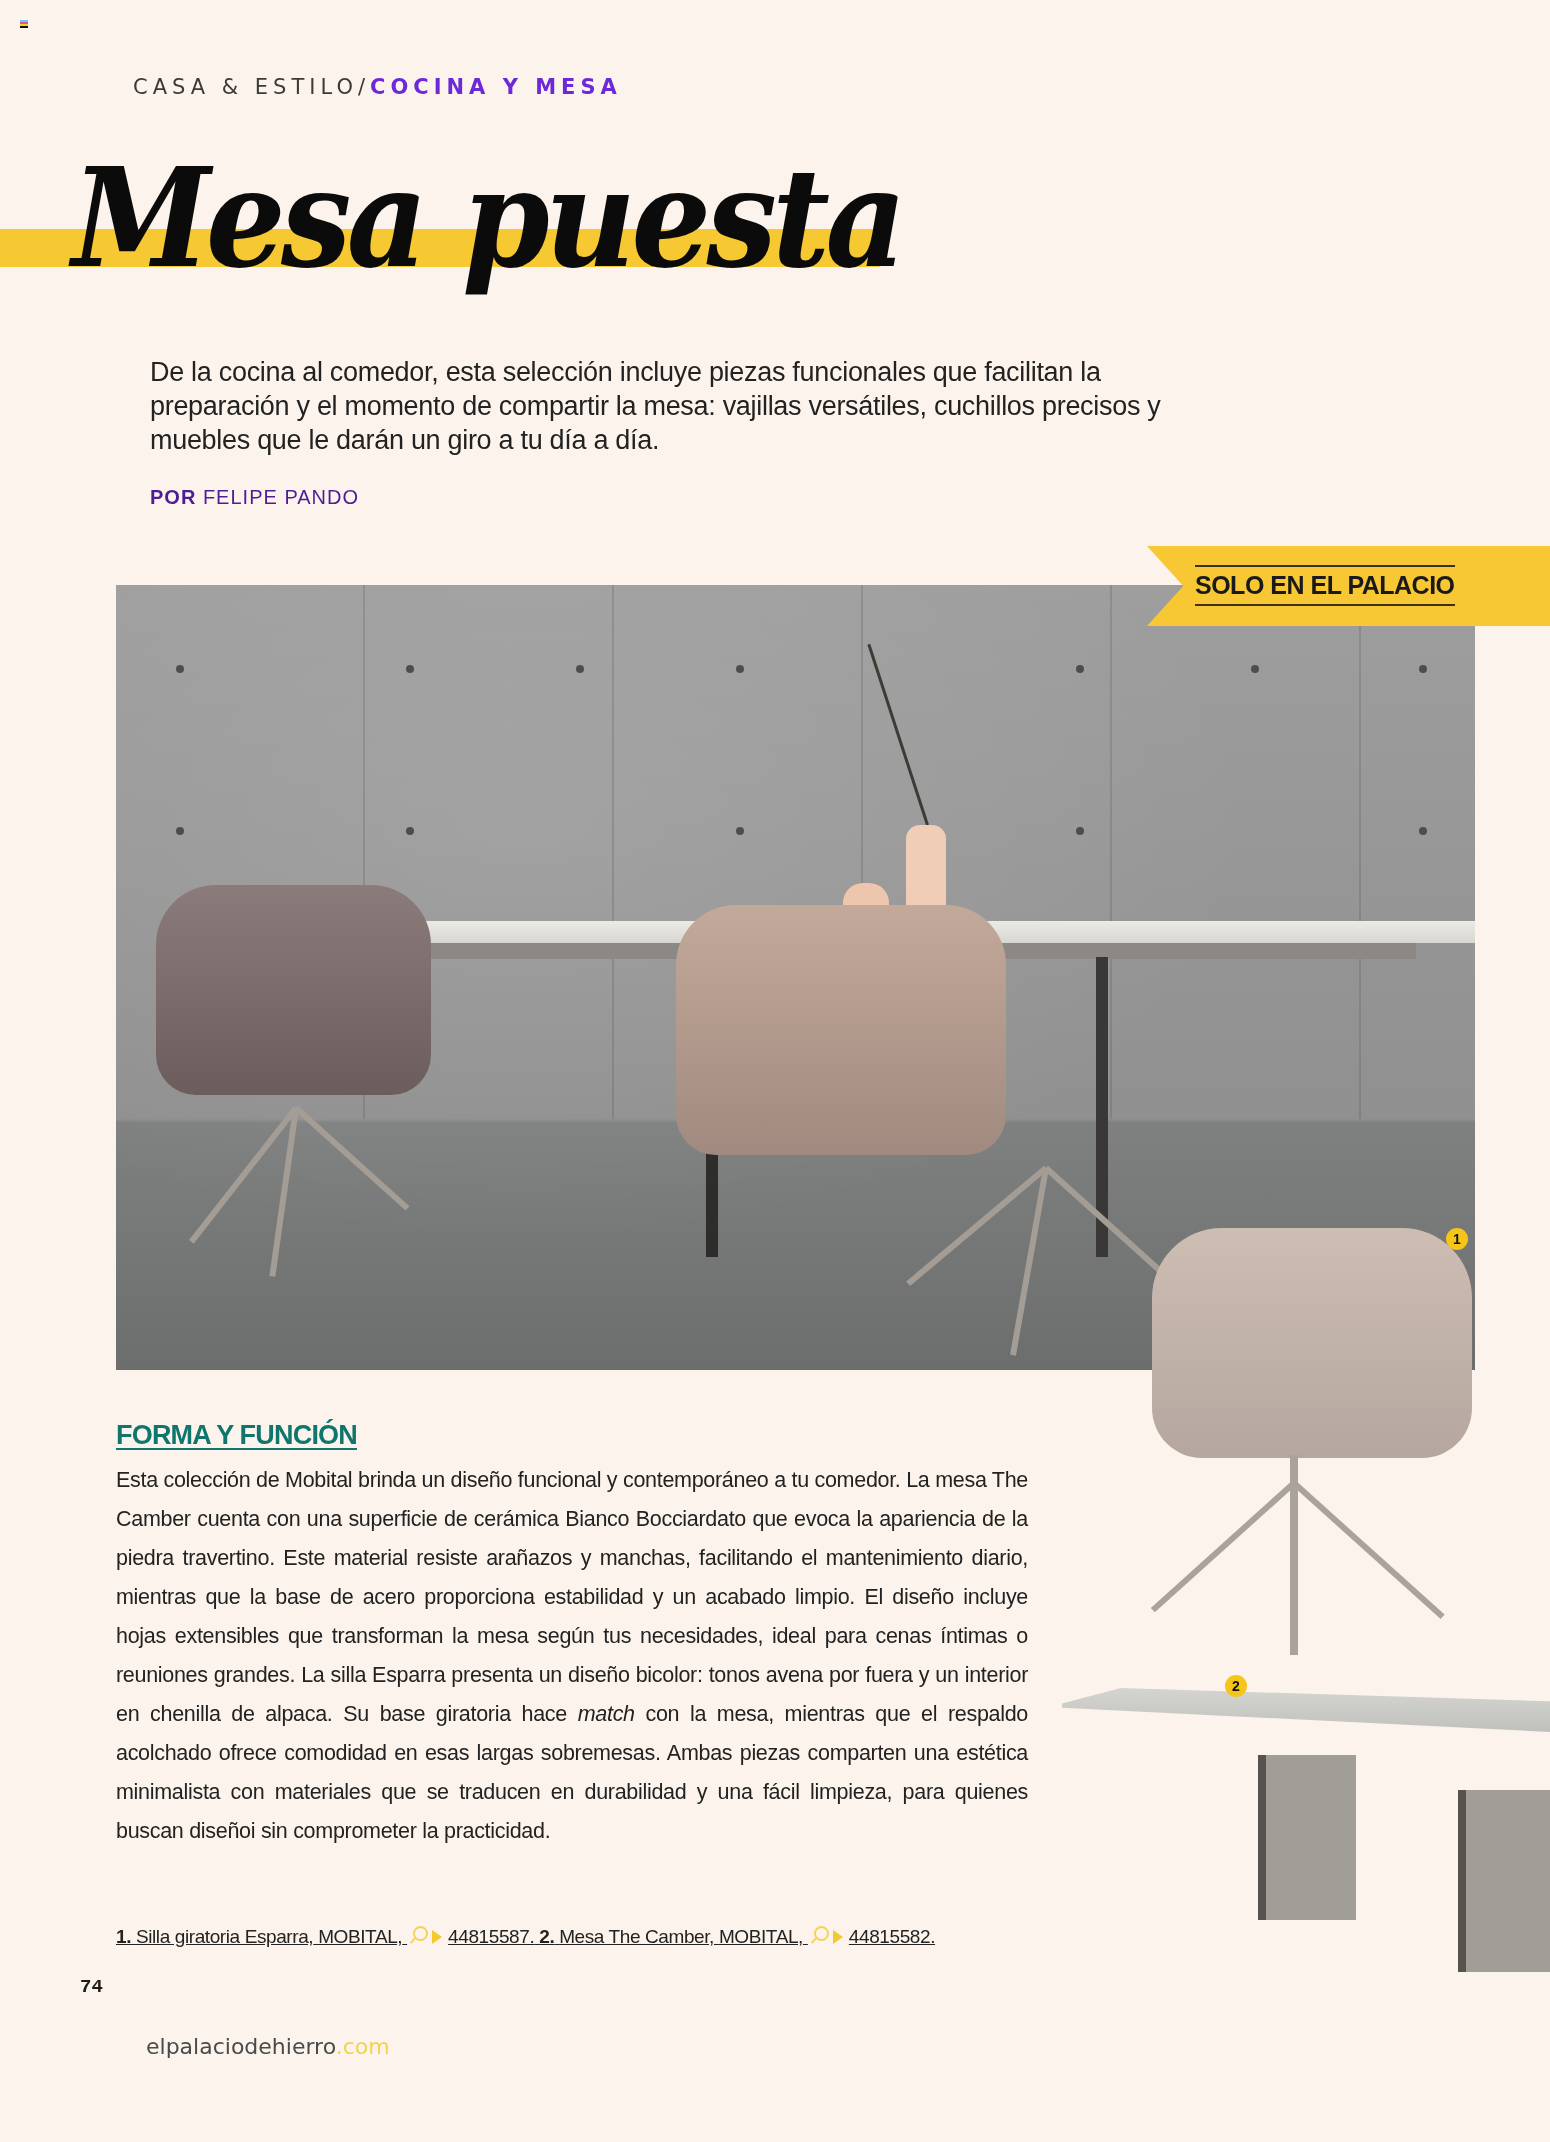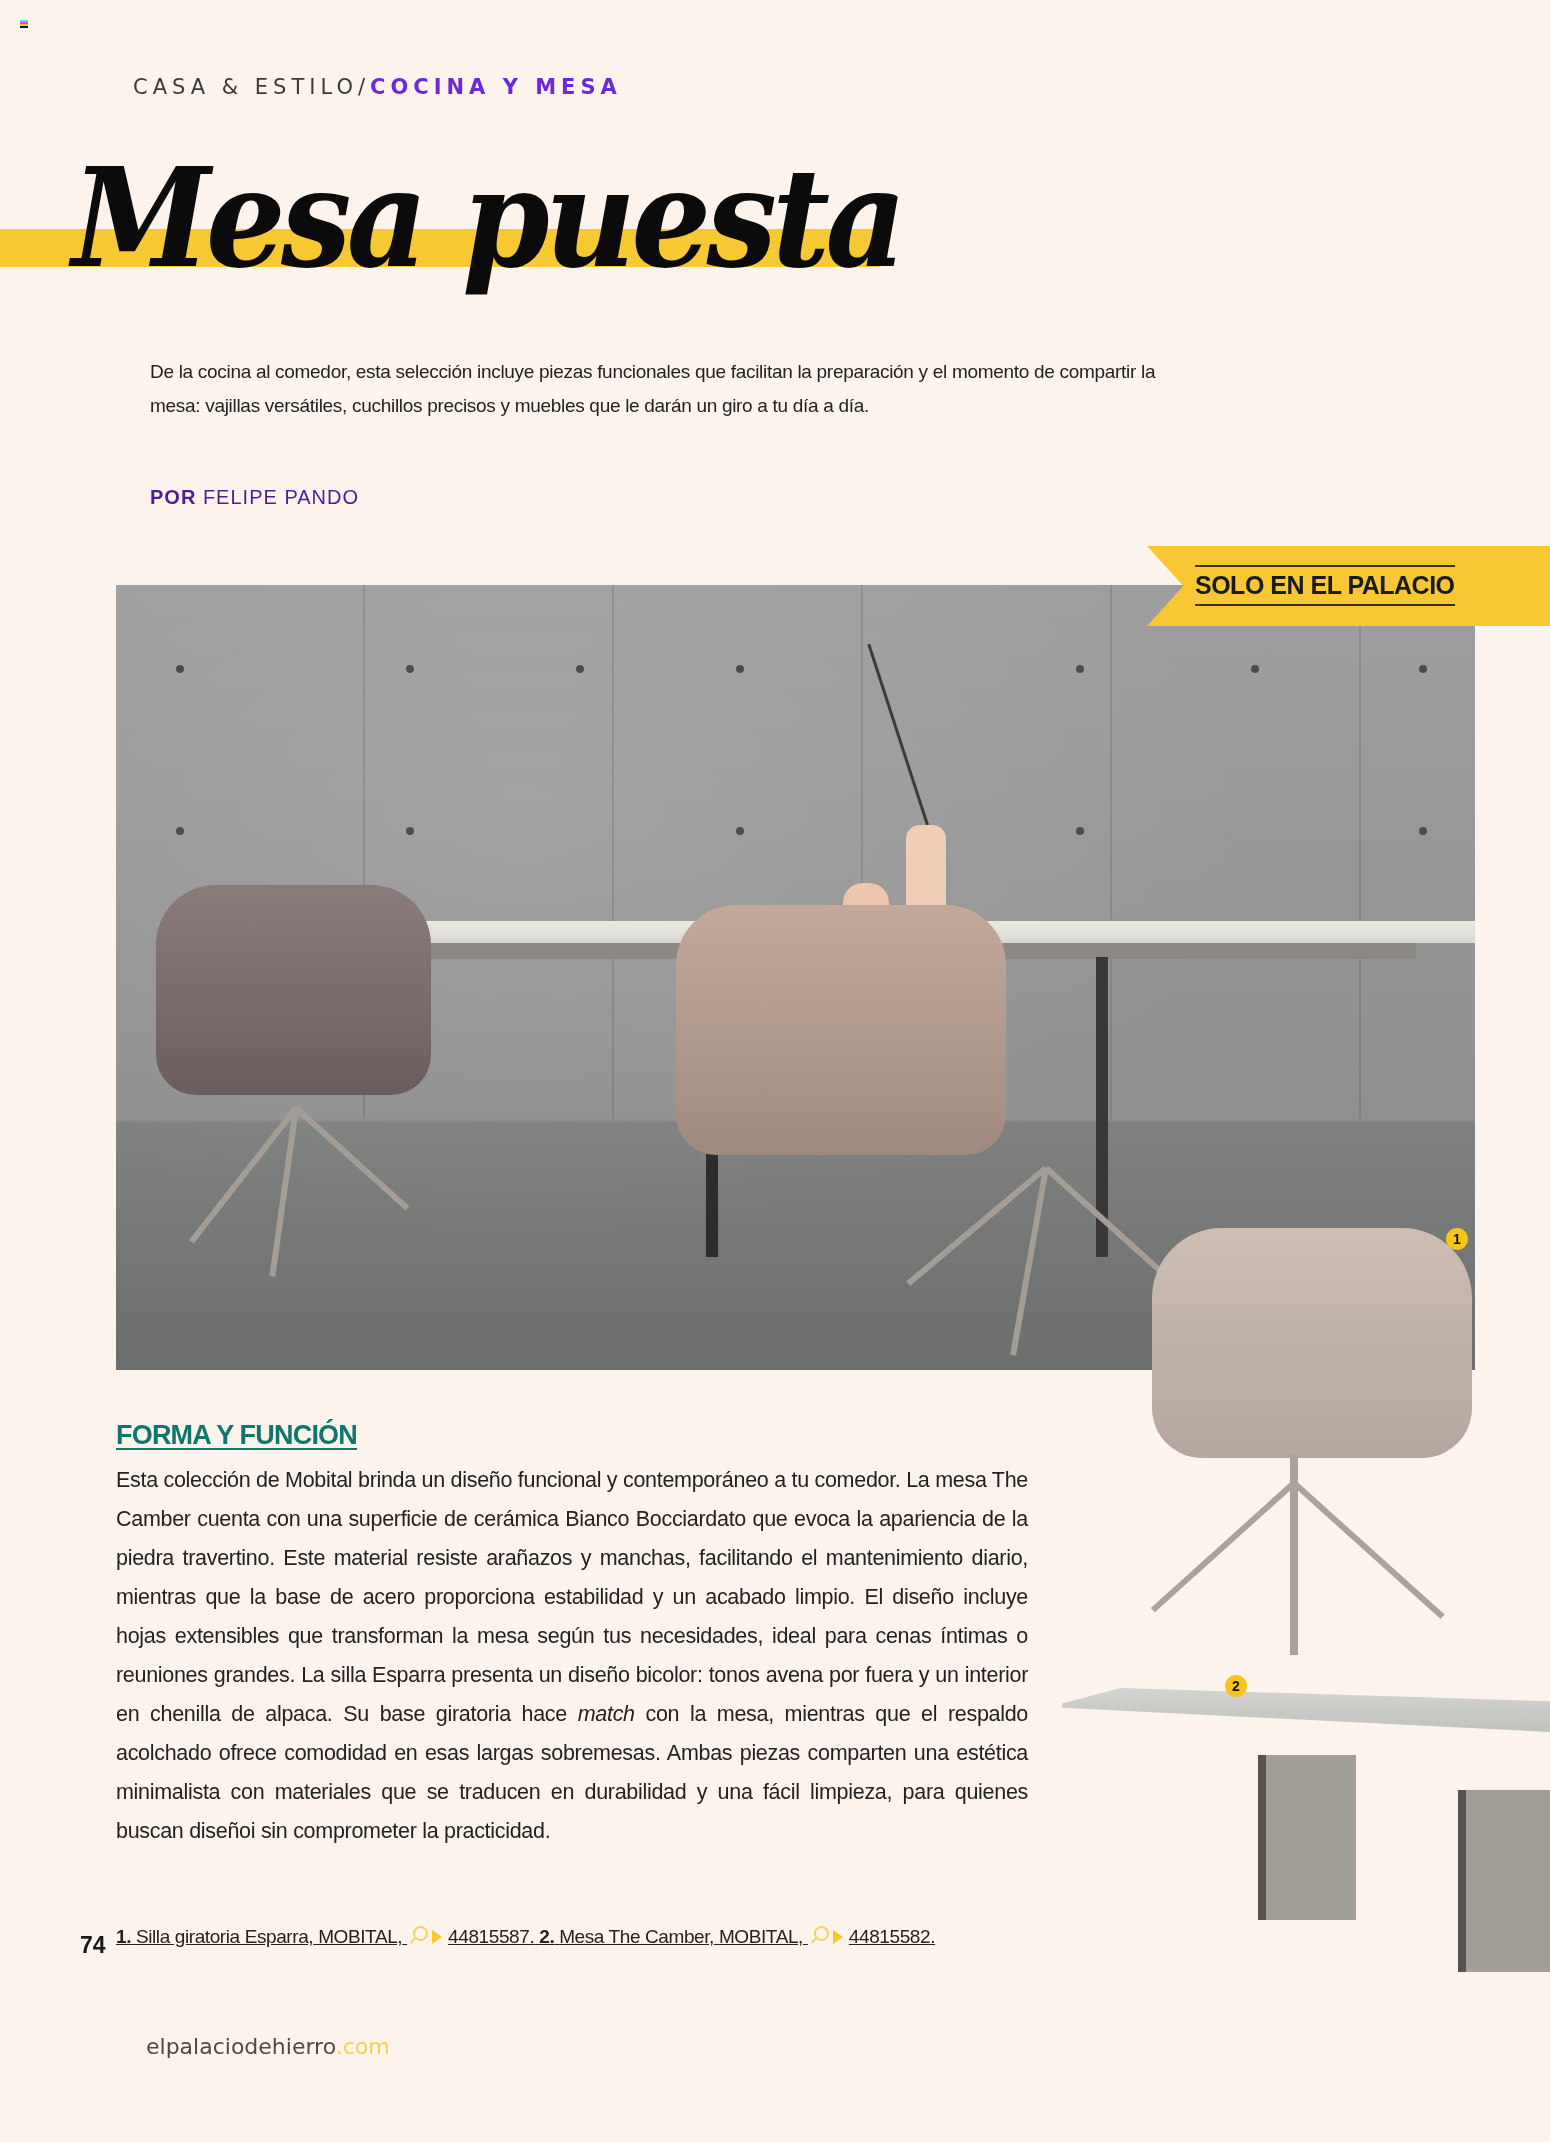--- a/index.html
+++ b/index.html
@@ -22,21 +22,21 @@
     background: #f6c832;
   }
   .title {
     position: absolute; left: 72px; top: 150px; margin: 0;
     font-family: "DejaVu Serif", serif; font-style: italic; font-weight: bold;
     font-size: 136px; line-height: 1; letter-spacing: -5px;
     color: #0b0b0b; transform: scaleX(0.92); transform-origin: left top;
   }
   .lede {
     position: absolute; left: 150px; top: 355px; width: 1060px; margin: 0;
-    font-family: "Liberation Sans", sans-serif; font-size: 19px; line-height: 34px;
+    font-family: "Liberation Sans", sans-serif; font-size: 27px; line-height: 34px;
     color: #222; letter-spacing: -0.3px;
   }
   .byline {
     position: absolute; left: 150px; top: 486px;
     font-family: "Liberation Sans", sans-serif; font-size: 20px; letter-spacing: 1px; color: #4c1d95;
   }
   .byline b { font-weight: bold; }
   .photo {
     position: absolute; left: 116px; top: 585px; width: 1359px; height: 785px;
     overflow: hidden;
@@ -95,22 +95,22 @@
   .credits {
     position: absolute; left: 116px; top: 1926px; white-space: nowrap;
     font-family: "Liberation Sans", sans-serif; font-size: 19px; letter-spacing: -0.4px; color: #222; text-decoration: underline;
   }
   .credits b { font-weight: bold; }
   .credits .brand { text-decoration: underline; }
   .search-glyph { display: inline-block; width: 11px; height: 11px; border: 2px solid #f3d35a; border-radius: 50%; position: relative; top: -2px; margin-left: 6px; }
   .search-glyph::after { content: ""; position: absolute; width: 2px; height: 7px; background: #f3d35a; left: -3px; top: 9px; transform: rotate(40deg); }
   .play-glyph { display: inline-block; width: 0; height: 0; border-left: 10px solid #f3c92c; border-top: 7px solid transparent; border-bottom: 7px solid transparent; margin: 0 6px 0 4px; position: relative; top: 1px; }
   .footer-page {
-    position: absolute; left: 80px; top: 1932px;
-    font-family: Liberation Sans, sans-serif; font-weight: bold; font-size: 23px; color: #1a1a1a;
+    position: absolute; left: 80px; top: 1976px;
+    font-family: Liberation Mono, monospace; font-weight: bold; font-size: 19px; color: #1a1a1a;
   }
   .footer-site {
     position: absolute; left: 146px; top: 2034px;
     font-family: "DejaVu Sans", sans-serif; font-size: 22px; color: #4a4a4a;
   }
   .footer-site .tld { color: #f1d34e; }
 </style>
 </head>
 <body>
 

